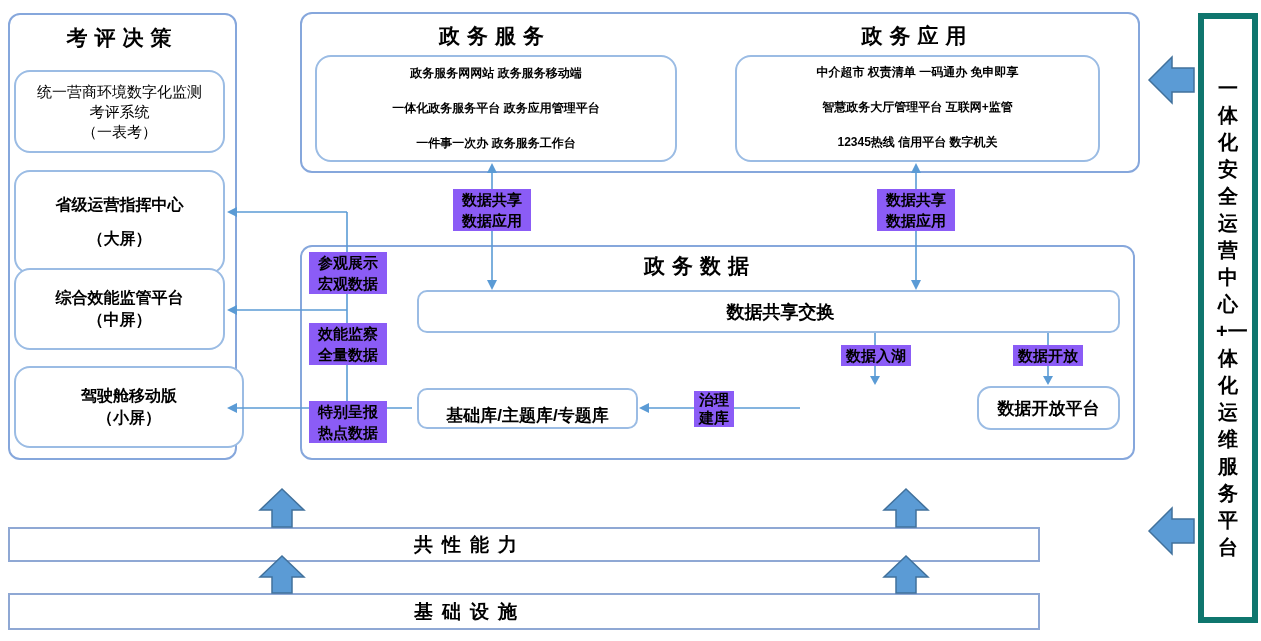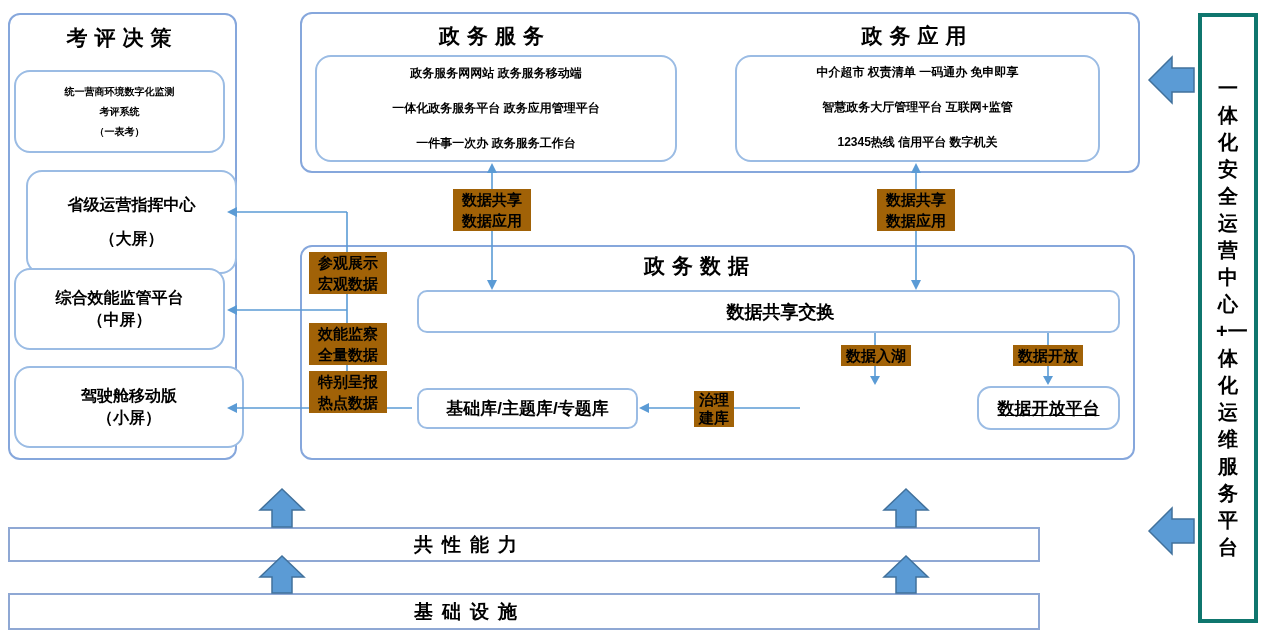--- a/index.html
+++ b/index.html
@@ -7,34 +7,34 @@
     font-family:"Liberation Sans","DejaVu Sans",sans-serif; color:#000; }
   #canvas { position:relative; width:1261px; height:641px; overflow:hidden; background:#fff; }
 
   .box { position:absolute; background:#fff; border:2px solid #86a7dc; }
   .rounded { border-radius:12px; }
   .rounded-lg { border-radius:16px; }
 
   .center-col { display:flex; flex-direction:column; align-items:center; justify-content:center; text-align:center; }
 
   .panel-title { position:absolute; text-align:center; font-weight:bold; font-size:21px; letter-spacing:7px; }
-  .bold15 { font-weight:bold; font-size:10px; line-height:20px; }
+  .bold15 { font-weight:normal; font-size:15px; line-height:20px; }
   .bold16 { font-weight:bold; font-size:16px; line-height:22px; }
   .bold17 { font-weight:bold; font-size:17px; }
   .bold18 { font-weight:bold; font-size:18px; }
 
   .topline { font-weight:bold; font-size:12px; line-height:35px; white-space:nowrap; }
 
-  .flow-label { position:absolute; background:#a16207; text-align:center; font-weight:bold;
+  .flow-label { position:absolute; background:#8b5cf6; text-align:center; font-weight:bold;
     font-size:15px; line-height:21px; z-index:5; }
 
   .bar { position:absolute; background:#fff; border:2px solid #8fa8d4; display:flex; align-items:center;
     justify-content:center; font-weight:bold; font-size:19px; letter-spacing:9px; padding-right:108px; }
 
-  .vpanel { position:absolute; left:1198px; top:13px; width:60px; height:610px; border:4px solid #0f766e;
+  .vpanel { position:absolute; left:1198px; top:13px; width:60px; height:610px; border:6px solid #0f766e;
     background:#fff; display:flex; align-items:center; justify-content:center; }
   .vtext { width:24px; font-weight:bold; font-size:20px; line-height:27px; text-align:center; word-break:break-all; }
 
   svg.overlay { position:absolute; left:0; top:0; z-index:4; pointer-events:none; }
   .thin { stroke:#5b9bd5; stroke-width:1.6; fill:none; }
   .head { fill:#5b9bd5; stroke:none; }
   .block { fill:#5b9bd5; stroke:#41719c; stroke-width:1.5; }
 </style>
 </head>
 <body>
@@ -42,21 +42,21 @@
 <div id="canvas">
 
   <div class="box rounded" style="left:8px;top:13px;width:229px;height:447px;">
     <div class="panel-title" style="left:0;top:9px;width:225px;">考评决策</div>
   </div>
   <div class="box rounded-lg center-col" style="left:14px;top:70px;width:211px;height:83px;border-color:#9bbce4;">
     <div class="bold15">统一营商环境数字化监测</div>
     <div class="bold15">考评系统</div>
     <div class="bold15">（一表考）</div>
   </div>
-  <div class="box rounded-lg center-col" style="left:26px;top:170px;width:211px;height:104px;border-color:#9bbce4;gap:12px;">
+  <div class="box rounded-lg center-col" style="left:14px;top:170px;width:211px;height:104px;border-color:#9bbce4;gap:12px;">
     <div class="bold16">省级运营指挥中心</div>
     <div class="bold16">（大屏）</div>
   </div>
   <div class="box rounded-lg center-col" style="left:14px;top:268px;width:211px;height:82px;border-color:#9bbce4;">
     <div class="bold16">综合效能监管平台</div>
     <div class="bold16">（中屏）</div>
   </div>
   <div class="box rounded-lg center-col" style="left:14px;top:366px;width:230px;height:82px;border-color:#9bbce4;">
     <div class="bold16">驾驶舱移动版</div>
     <div class="bold16">（小屏）</div>
@@ -74,24 +74,24 @@
     <div class="topline">中介超市 权责清单 一码通办 免申即享</div>
     <div class="topline">智慧政务大厅管理平台 互联网+监管</div>
     <div class="topline">12345热线 信用平台 数字机关</div>
   </div>
 
   <div class="box rounded" style="left:300px;top:245px;width:835px;height:215px;"></div>
   <div class="panel-title" style="left:300px;top:252px;width:800px;">政务数据</div>
   <div class="box center-col" style="left:417px;top:290px;width:703px;height:43px;border-radius:10px;border-color:#9bbce4;padding-left:24px;">
     <div class="bold18">数据共享交换</div>
   </div>
-  <div class="box center-col" style="left:417px;top:388px;width:221px;height:41px;border-radius:10px;border-color:#9bbce4;">
+  <div class="box center-col" style="left:417px;top:388px;width:221px;height:41px;border-radius:10px;border-color:#9bbce4;justify-content:flex-end;">
     <div class="bold17">基础库/主题库/专题库</div>
   </div>
-  <div class="box center-col" style="left:977px;top:386px;width:143px;height:44px;border-radius:14px;border-color:#9bbce4;text-decoration:underline;">
+  <div class="box center-col" style="left:977px;top:386px;width:143px;height:44px;border-radius:14px;border-color:#9bbce4;">
     <div class="bold17">数据开放平台</div>
   </div>
 
   <div class="bar" style="left:8px;top:527px;width:1032px;height:35px;">
     <span>共性能力</span>
   </div>
   <div class="bar" style="left:8px;top:593px;width:1032px;height:37px;justify-content:center;">
     <span>基础设施</span>
   </div>
 
@@ -154,18 +154,18 @@
     <div>建库</div>
   </div>
   <div class="flow-label" style="left:309px;top:252px;width:78px;">
     <div>参观展示</div>
     <div>宏观数据</div>
   </div>
   <div class="flow-label" style="left:309px;top:323px;width:78px;">
     <div>效能监察</div>
     <div>全量数据</div>
   </div>
-  <div class="flow-label" style="left:309px;top:371px;width:78px;">
+  <div class="flow-label" style="left:309px;top:401px;width:78px;">
     <div>特别呈报</div>
     <div>热点数据</div>
   </div>
 
 </div>
 
 </body></html>

